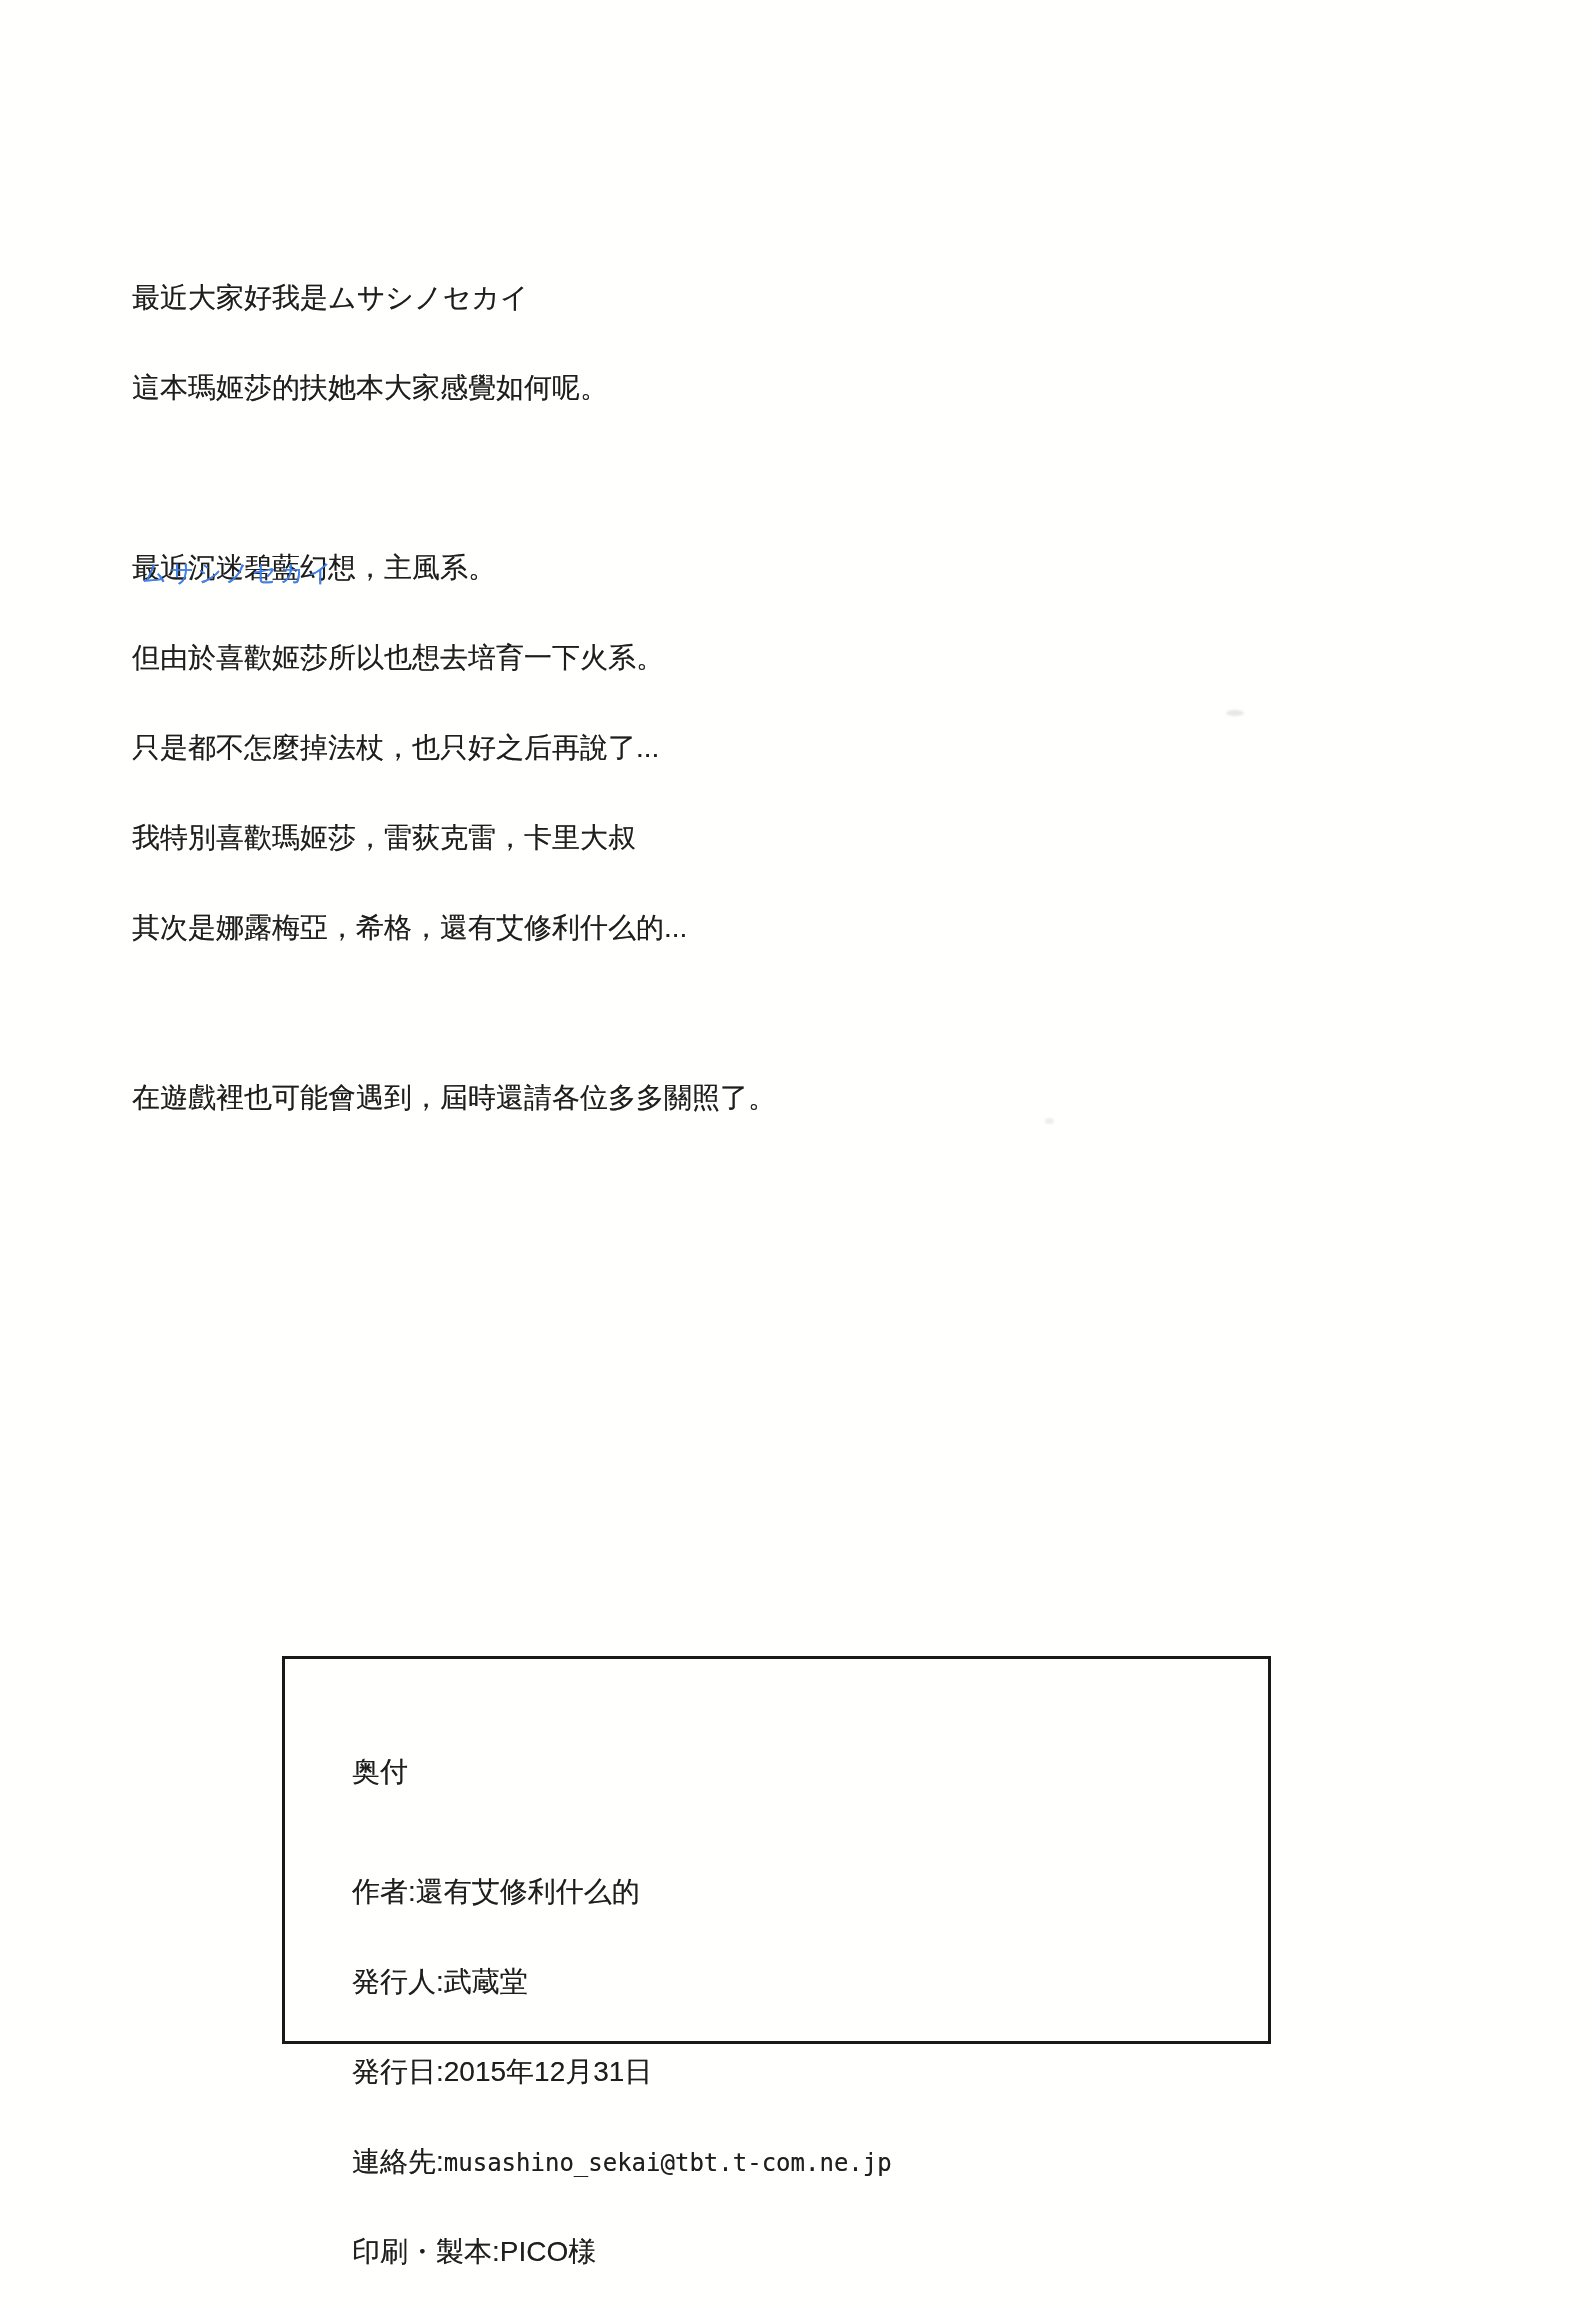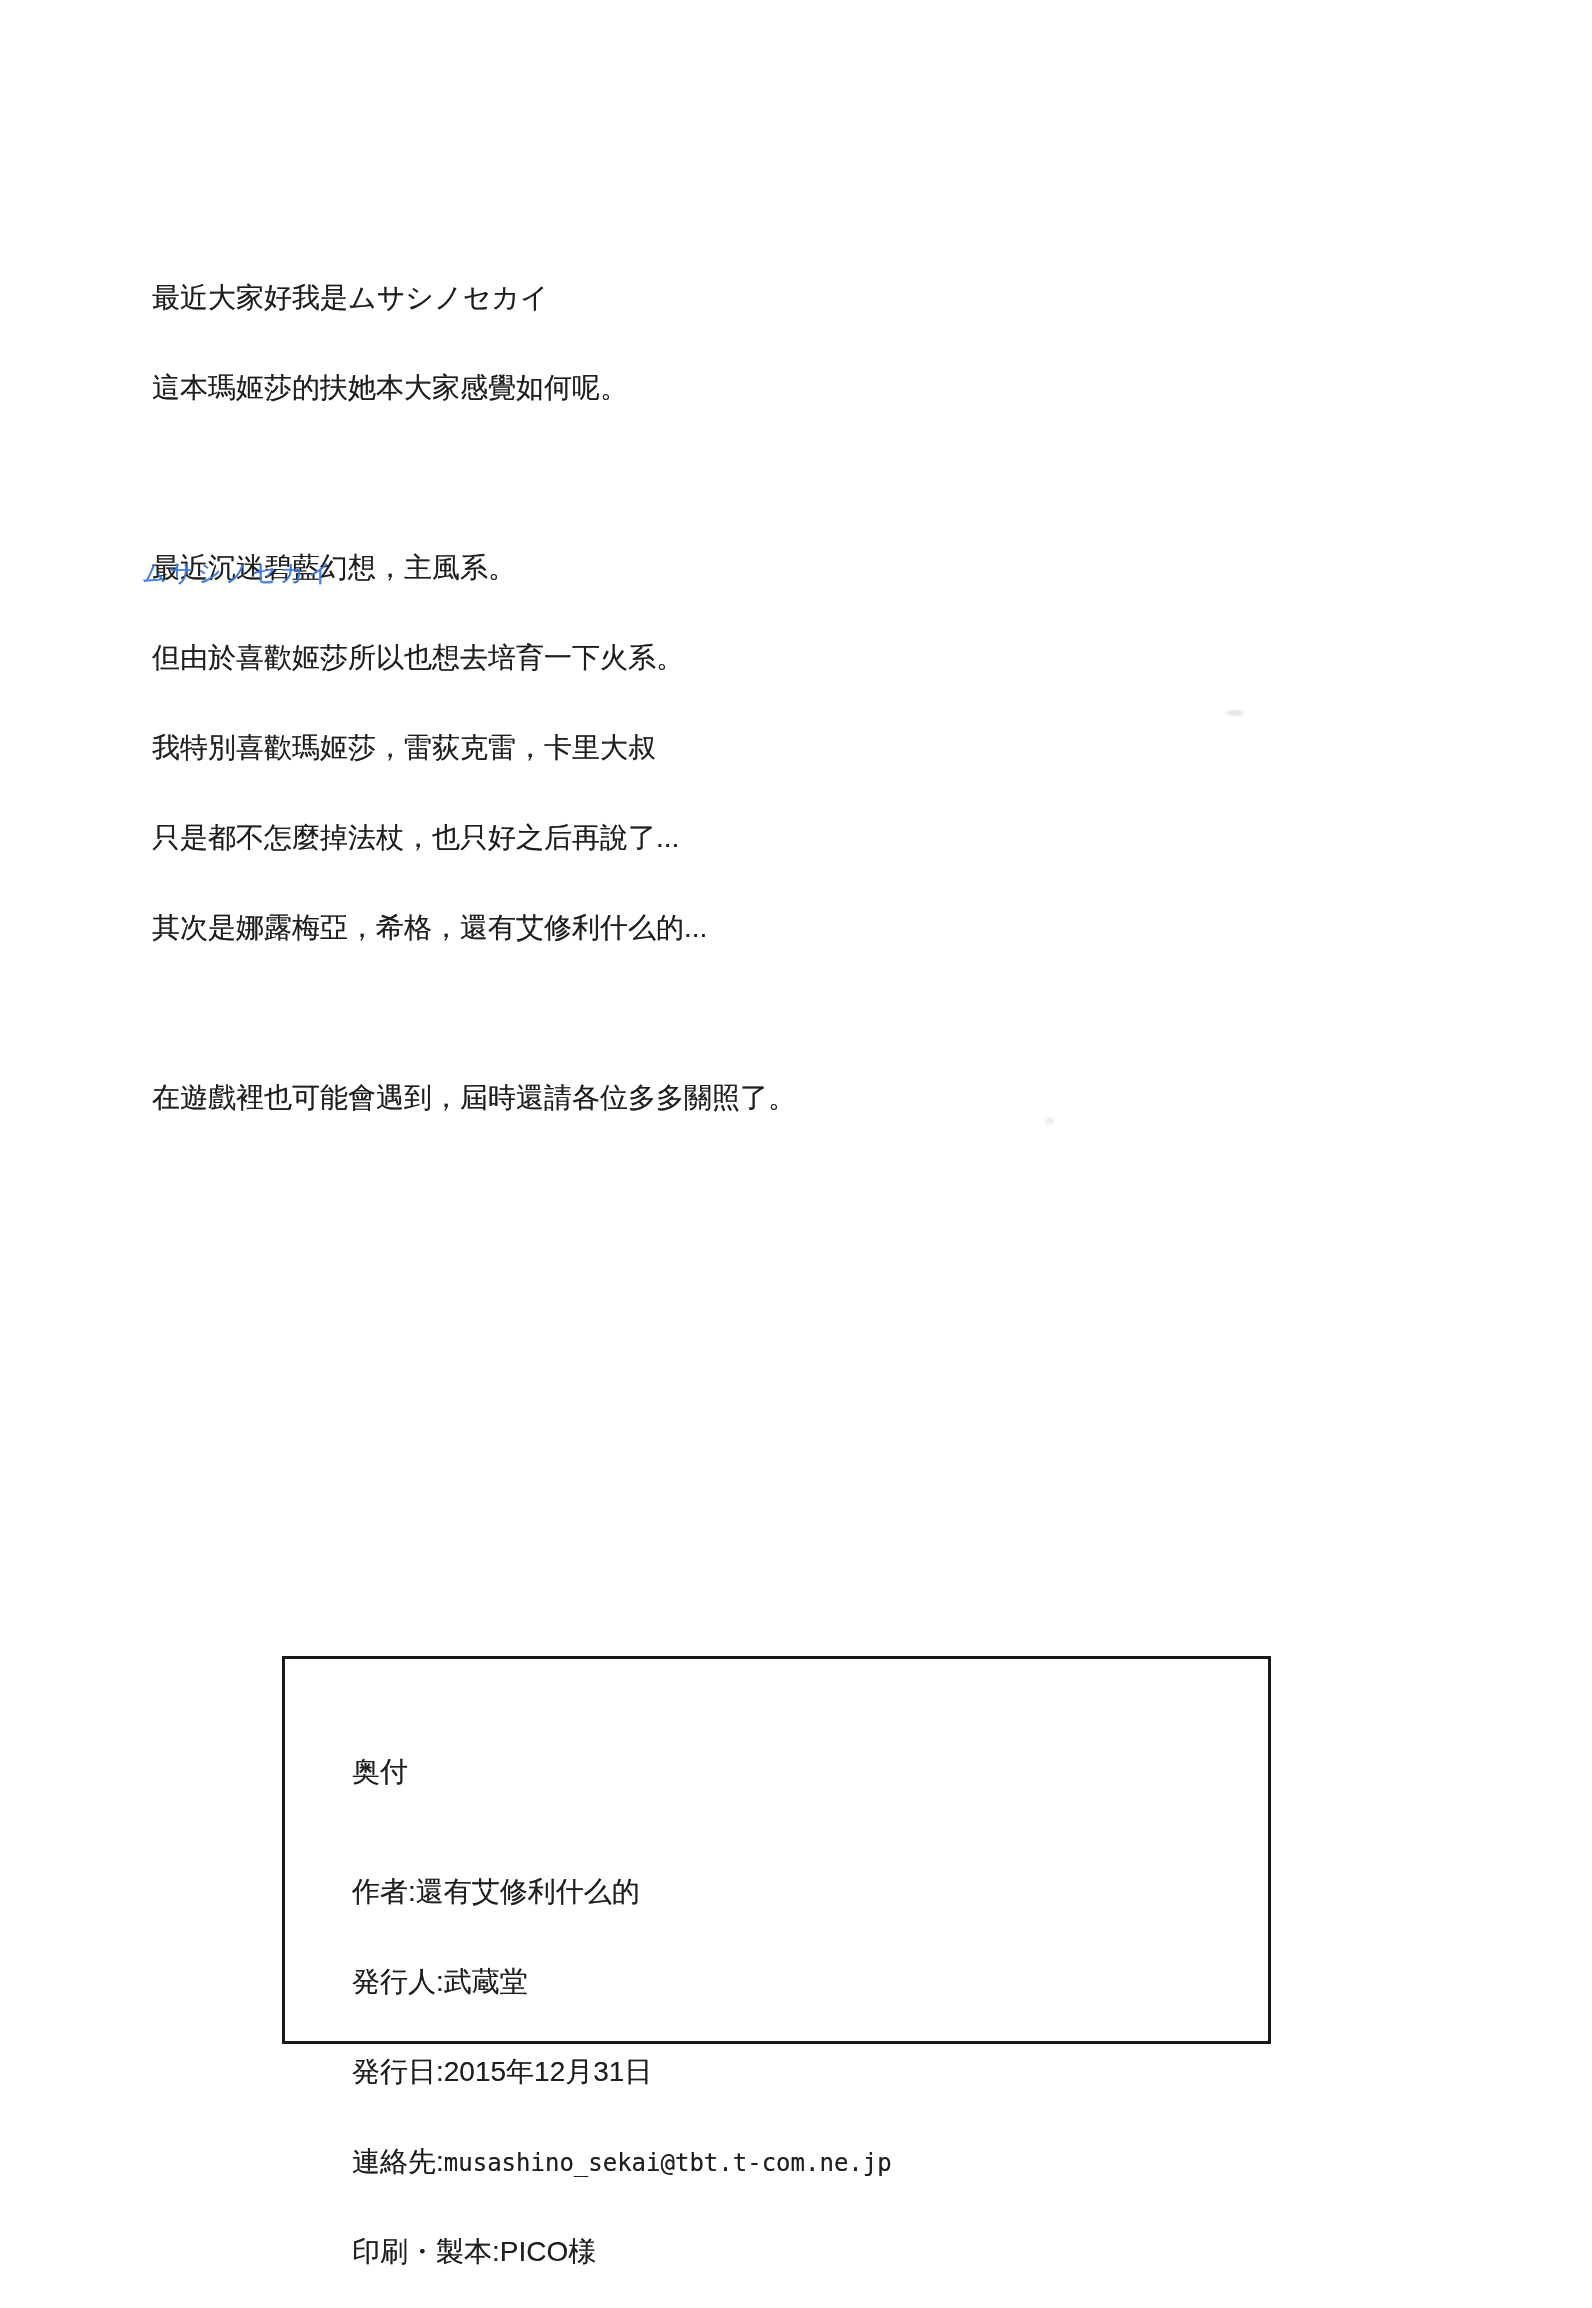--- a/index.html
+++ b/index.html
@@ -20,21 +20,21 @@
     inset: 0;
     background: #fffffe;
   }
   
   .ink {
     text-shadow: 0 0 0.5px rgba(20,20,20,0.55);
   }
 
   .afterword {
     position: absolute;
-    left: 152px;
+    left: 132px;
     top: 223px;
     font-size: 28px;
     line-height: 30px;
     white-space: pre;
   }
   .line { height: 30px; }
   .gap { height: 30px; }
   .gap-small { height: 20px; }
 
   .signature {
@@ -89,22 +89,22 @@
 <body>
 
 <div class="page">
 
   <div class="afterword ink">
     <div class="line">最近大家好我是ムサシノセカイ</div>
     <div class="line">這本瑪姬莎的扶她本大家感覺如何呢。</div>
     <div class="gap"></div>
     <div class="line">最近沉迷碧藍幻想，主風系。</div>
     <div class="line">但由於喜歡姬莎所以也想去培育一下火系。</div>
+    <div class="line">只是都不怎麼掉法杖，也只好之后再說了...</div>
     <div class="line">我特別喜歡瑪姬莎，雷荻克雷，卡里大叔</div>
-    <div class="line">只是都不怎麼掉法杖，也只好之后再說了...</div>
     <div class="line">其次是娜露梅亞，希格，還有艾修利什么的...</div>
     <div class="gap-small"></div>
     <div class="line">在遊戲裡也可能會遇到，屆時還請各位多多關照了。</div>
   </div>
 
   <div class="signature ink">ムサシノセカイ</div>
 
   <div class="colophon ink">
     <div class="line c-title">奥付</div>
     <div class="line">作者:還有艾修利什么的</div>

